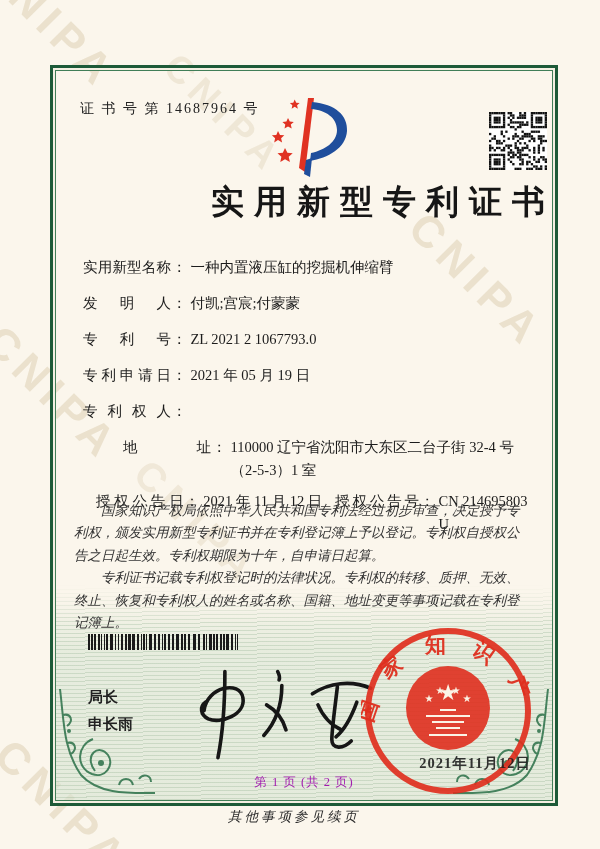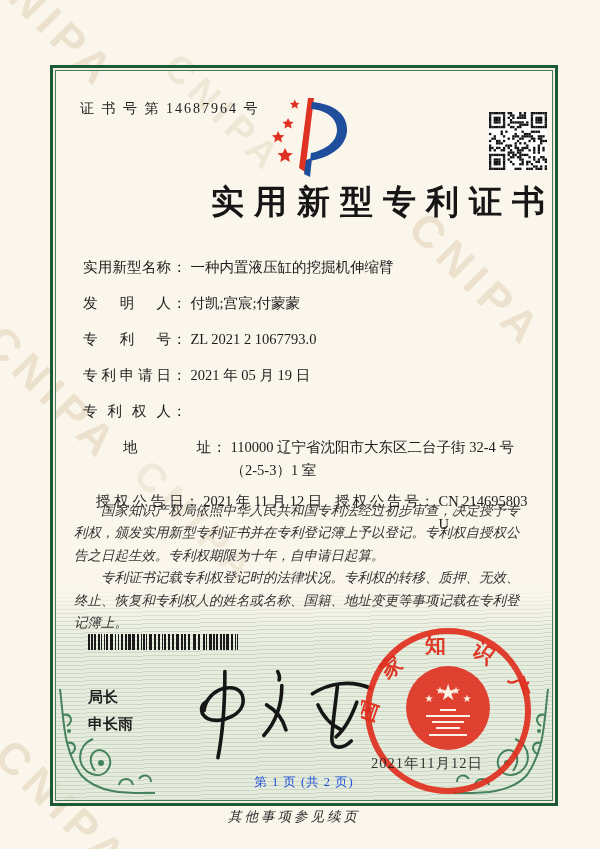--- a/index.html
+++ b/index.html
@@ -56,29 +56,29 @@
   }
   .legal p{margin:0;text-indent:2em;}
   
   .barcode{position:absolute;left:35px;top:566px;width:156px;height:16px;z-index:3;}
   .director{position:absolute;left:35px;top:615px;z-index:4;
     font-family:"Liberation Sans","DejaVu Sans",sans-serif;
     font-size:15px;font-weight:600;color:#222;line-height:27px;}
   .signature{position:absolute;left:128px;top:598px;z-index:4;}
   .seal{position:absolute;left:308px;top:556px;width:174px;height:174px;z-index:4;}
   .seal-date{
-    position:absolute;left:318px;top:686px;width:160px;text-align:left;z-index:5;
-    font-size:14.5px;font-weight:400;letter-spacing:1px;color:#1f1f1f;opacity:.9;
+    position:absolute;left:318px;top:686px;width:160px;text-align:right;z-index:5;
+    font-size:14.5px;font-weight:700;letter-spacing:1px;color:#1f1f1f;opacity:.9;
   }
   .flourish{position:absolute;bottom:4px;z-index:3;}
   .flourish.left{left:2px;}
   .flourish.right{right:2px;transform:scaleX(-1);}
   .page-info{
     position:absolute;left:0;right:0;bottom:12px;text-align:center;z-index:4;
-    font-size:12.5px;letter-spacing:1px;color:#1d4ed8;
+    font-size:12.5px;letter-spacing:1px;color:#a21caf;
   }
   .continuation{
     position:absolute;left:0;right:12px;top:808px;text-align:center;z-index:2;
     font-size:13.5px;font-style:italic;letter-spacing:3px;color:#2b2b2b;
   }
 </style>
 </head>
 <body>
 
 <span class="wm" style="left:-35px;top:-4px;">CNIPA</span>

